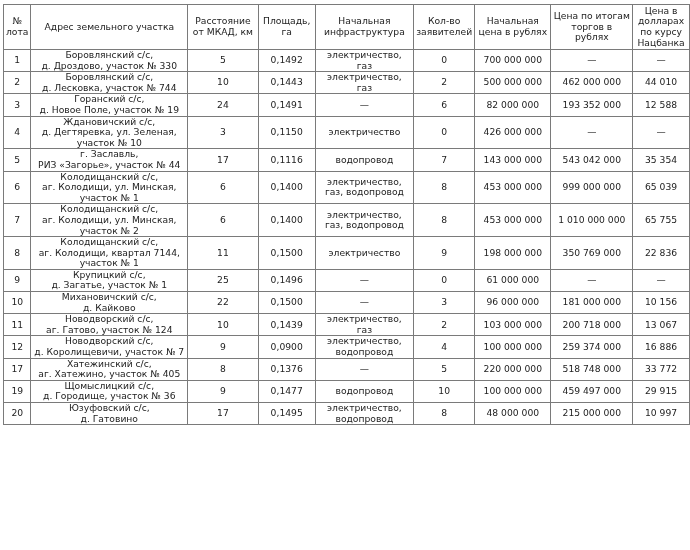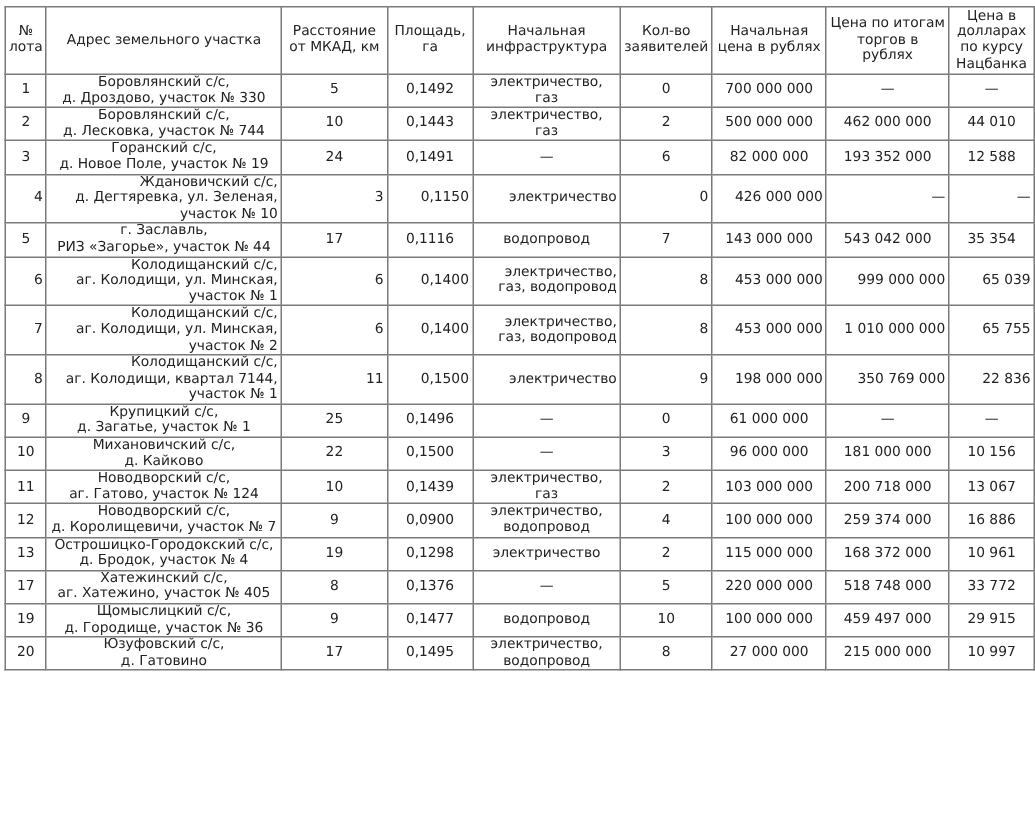--- a/index.html
+++ b/index.html
@@ -15,21 +15,21 @@
   th, td {
     border: 1px solid #7a7a7a;
     text-align: center;
     vertical-align: middle;
     padding: 0 2px;
     line-height: 10.6px;
     overflow: hidden;
   }
   thead th { font-weight: normal; height: 44px; background: #fff; }
   tbody tr.r2 td { height: 20px; }
-  tbody tr.r3 td { height: 31px; text-align: right; }
+  tbody tr.r3 td { height: 31px; }
   table { border: 1px solid #555; }
 </style>
 </head>
 <body>
 
 <div class="wrap">
   <table>
     <colgroup>
       <col style="width:23px">
       <col style="width:159px">
@@ -181,31 +181,20 @@
           <td>Новодворский с/с,<br>д. Королищевичи, участок № 7</td>
           <td>9</td>
           <td>0,0900</td>
           <td>электричество,<br>водопровод</td>
           <td>4</td>
           <td>100 000 000</td>
           <td>259 374 000</td>
           <td>16 886</td>
         </tr>
         <tr class="r2">
-          <td>13</td>
-          <td>Острошицко-Городокский с/с,<br>д. Бродок, участок № 4</td>
-          <td>19</td>
-          <td>0,1298</td>
-          <td>электричество</td>
-          <td>2</td>
-          <td>115 000 000</td>
-          <td>168 372 000</td>
-          <td>10 961</td>
-        </tr>
-        <tr class="r2">
           <td>17</td>
           <td>Хатежинский с/с,<br>аг. Хатежино, участок № 405</td>
           <td>8</td>
           <td>0,1376</td>
           <td>—</td>
           <td>5</td>
           <td>220 000 000</td>
           <td>518 748 000</td>
           <td>33 772</td>
         </tr>
@@ -220,19 +209,19 @@
           <td>459 497 000</td>
           <td>29 915</td>
         </tr>
         <tr class="r2">
           <td>20</td>
           <td>Юзуфовский с/с,<br>д. Гатовино</td>
           <td>17</td>
           <td>0,1495</td>
           <td>электричество,<br>водопровод</td>
           <td>8</td>
-          <td>27 000 000</td>
+          <td>48 000 000</td>
           <td>215 000 000</td>
           <td>10 997</td>
         </tr>
       </tbody>
   </table>
 </div>
 
 </body></html>

